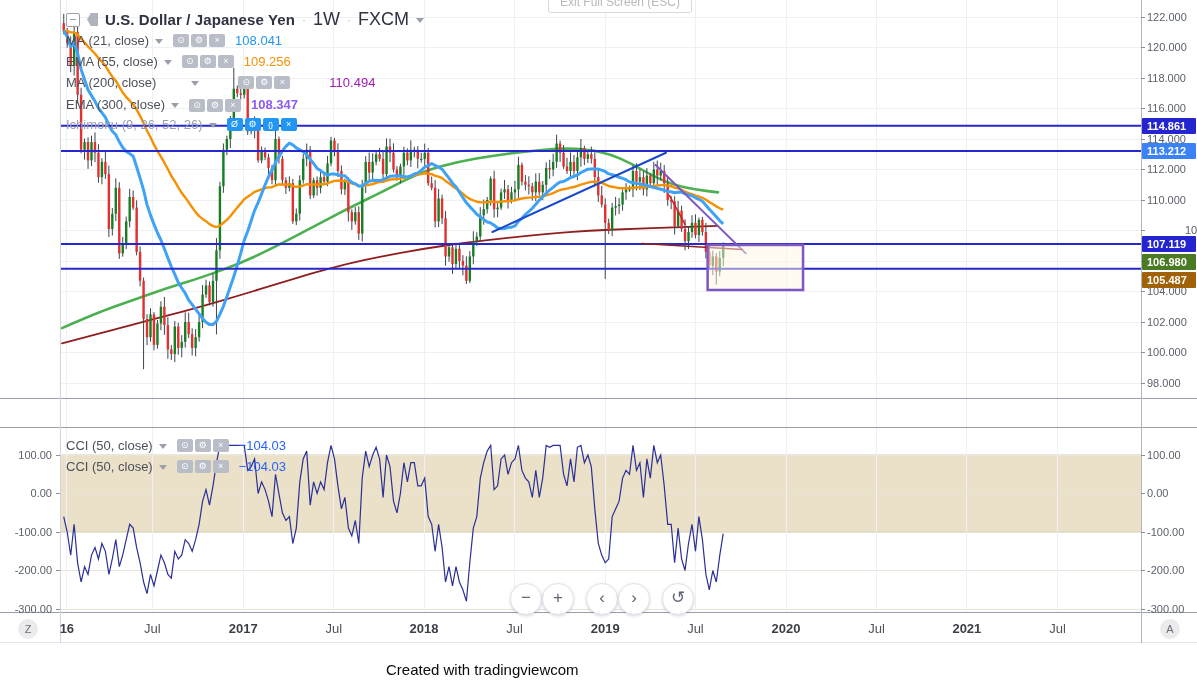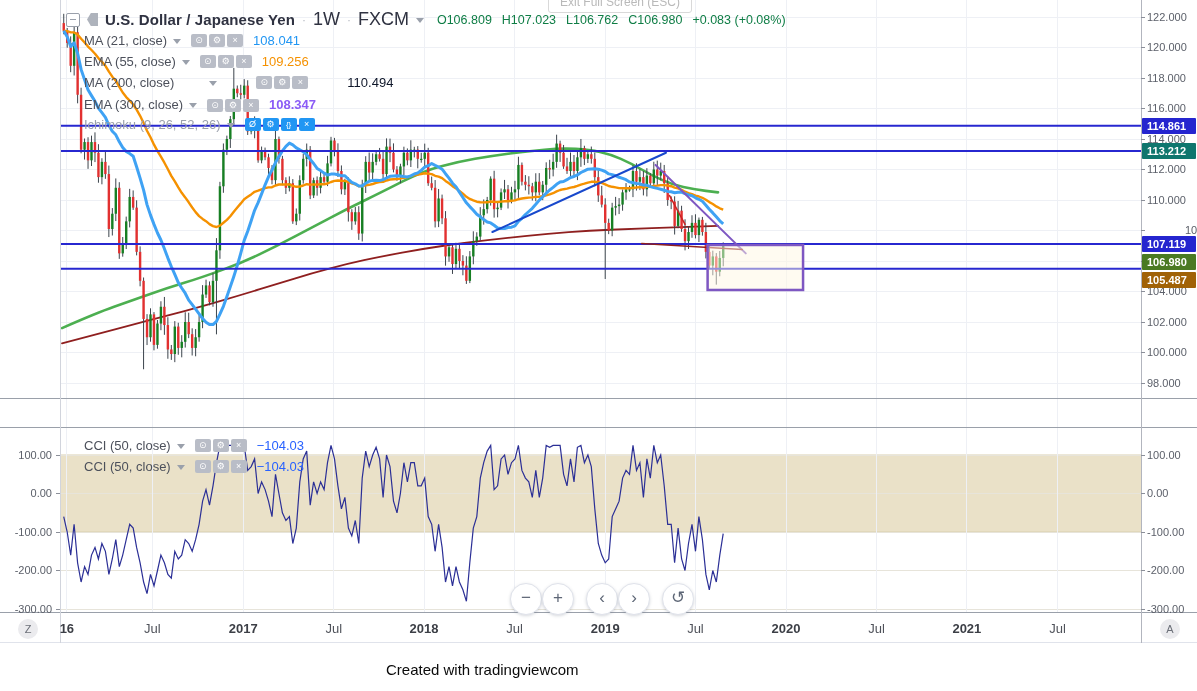--- a/index.html
+++ b/index.html
@@ -11,21 +11,21 @@
   #titlerow{position:absolute;left:66px;top:9px;display:flex;align-items:center;gap:7px;white-space:nowrap;}
   .collapse-box{width:12px;height:12px;border:1.5px solid #9aa0ab;border-radius:2px;display:inline-flex;align-items:center;justify-content:center;background:#fff;}
   .collapse-box .minus{width:6px;height:1.5px;background:#9aa0ab;}
   .flag{width:11px;height:13px;background:#aeb3bc;clip-path:polygon(0 50%,35% 0,100% 0,100% 100%,35% 100%);}
   .sym{font-size:15px;color:#2f3241;font-weight:bold;letter-spacing:.1px;}
   .sep{color:#b6bac2;font-size:12px;}
   .ivl{font-size:18px;color:#2f3241;}
   .chev{width:0;height:0;border:4px solid transparent;border-top:5px solid #9aa0ab;margin-top:5px;}
   #ohlc{display:flex;gap:10px;margin-left:6px;}
   #ohlc span{font-size:12.5px;color:#0e7d45;}
-  .legend-row{position:absolute;display:flex;align-items:center;gap:6px;height:17px;white-space:nowrap;padding-left:18px;}
+  .legend-row{position:absolute;display:flex;align-items:center;gap:6px;height:17px;white-space:nowrap;}
   .ind-label{font-size:13px;color:#4c505b;}
   .ind-label.muted{color:#9aa0ab;}
   .btns{display:flex;gap:2px;margin-left:4px;}
   .ind-btn{width:16px;height:13px;border-radius:2px;background:#b9bdc7;color:#fff;font-size:9px;line-height:13px;text-align:center;overflow:hidden;}
   .ind-btn.blue{background:#2196f3;}
   .ind-val{font-size:13px;margin-left:4px;}
   
   .tick-label{position:absolute;font-size:11px;color:#5c606a;}
   .leftlab{width:46px;text-align:right;}
   .badge{position:absolute;left:1142px;width:54px;height:16px;line-height:16px;color:#fff;
@@ -528,27 +528,20 @@
     <span class="collapse-box">
         <span class="minus"></span>
       </span>
     <span class="flag"></span>
     <span class="sym">U.S. Dollar / Japanese Yen</span>
     <span class="sep">·</span>
     <span class="ivl">1W</span>
     <span class="sep">·</span>
     <span class="ivl">FXCM</span>
     <span class="chev"></span>
-    <span id="ohlc">
-        <span>O106.809</span>
-        <span>H107.023</span>
-        <span>L106.762</span>
-        <span>C106.980</span>
-        <span>+0.083 (+0.08%)</span>
-      </span>
   </div>
 
   <div id="legend-main">
       <div class="legend-row" style="left: 66px; top: 32px;">
         <span class="ind-label">MA (21, close)</span>
         <span class="chev"></span>
         <span class="btns">
           <span class="ind-btn">⊙</span>
           <span class="ind-btn">⚙</span>
           <span class="ind-btn">×</span>
@@ -566,21 +559,21 @@
         <span class="ind-val" style="color: rgb(245, 145, 0);">109.256</span>
       </div>
       <div class="legend-row" style="left: 66px; top: 74px; gap: 35px;">
         <span class="ind-label">MA (200, close)</span>
         <span class="chev"></span>
         <span class="btns">
           <span class="ind-btn">⊙</span>
           <span class="ind-btn">⚙</span>
           <span class="ind-btn">×</span>
         </span>
-        <span class="ind-val" style="color: #0f172a;">110.494</span>
+        <span class="ind-val" style="color: #a21caf;">110.494</span>
       </div>
       <div class="legend-row" style="left: 66px; top: 95px; align-items: flex-end;">
         <span class="ind-label">EMA (300, close)</span>
         <span class="chev"></span>
         <span class="btns">
           <span class="ind-btn">⊙</span>
           <span class="ind-btn">⚙</span>
           <span class="ind-btn">×</span>
         </span>
         <span class="ind-val" style="color: #8b5cf6; font-weight: bold;">108.347</span>
@@ -632,21 +625,21 @@
       <div class="tick-label" style="left: 1147px; top: 285px;">104.000</div>
       <div class="tick-label" style="left: 1147px; top: 315.5px;">102.000</div>
       <div class="tick-label" style="left: 1147px; top: 346px;">100.000</div>
       <div class="tick-label" style="left: 1147px; top: 376.5px;">98.000</div>
       <div class="tick-label" style="left: 1147px; top: 448.5px;">100.00</div>
       <div class="tick-label" style="left: 1147px; top: 487px;">0.00</div>
       <div class="tick-label" style="left: 1147px; top: 525.5px;">-100.00</div>
       <div class="tick-label" style="left: 1147px; top: 564px;">-200.00</div>
       <div class="tick-label" style="left: 1147px; top: 602.5px;">-300.00</div>
       <div class="badge" style="top: 117.87px; background: rgb(37, 37, 207);">114.861</div>
-      <div class="badge" style="top: 143.017px; background: #0f766e;">113.212</div>
+      <div class="badge" style="top: 143.017px; background: #3b82f6;">113.212</div>
       <div class="badge" style="top: 235.935px; background: rgb(37, 37, 207);">107.119</div>
       <div class="badge" style="top: 253.935px; background: rgb(74, 122, 35);">106.980</div>
       <div class="badge" style="top: 271.935px; background: #a16207;">105.487</div>
     </div>
   <div id="left-axis">
       <div class="tick-label leftlab" style="left: 6px; top: 448.5px;">100.00</div>
       <div class="tick-label leftlab" style="left: 6px; top: 487px;">0.00</div>
       <div class="tick-label leftlab" style="left: 6px; top: 525.5px;">-100.00</div>
       <div class="tick-label leftlab" style="left: 6px; top: 564px;">-200.00</div>
       <div class="tick-label leftlab" style="left: 6px; top: 602.5px;">-300.00</div>

